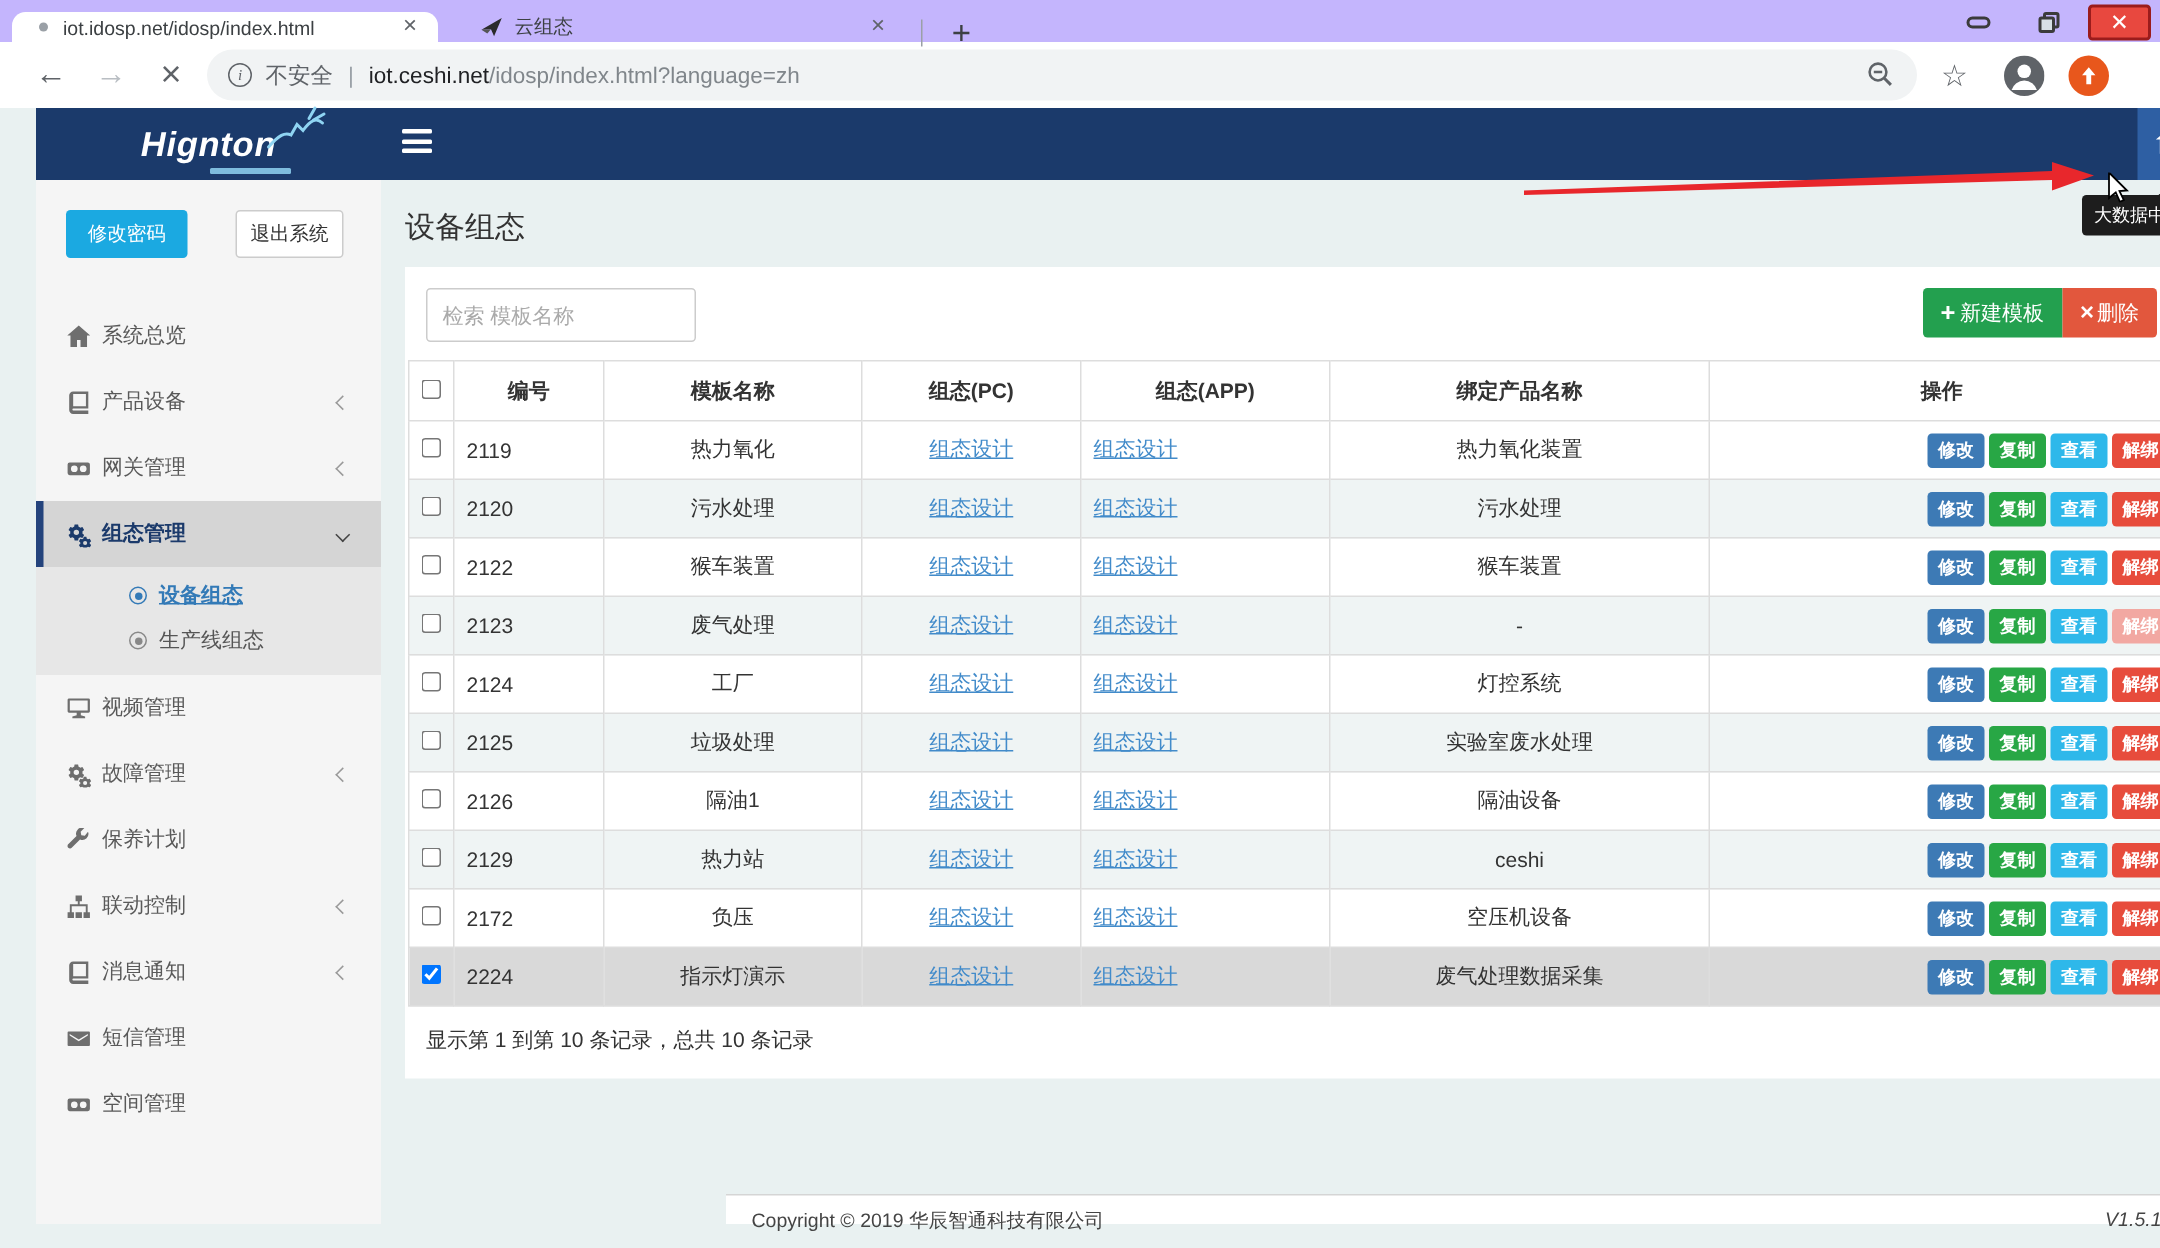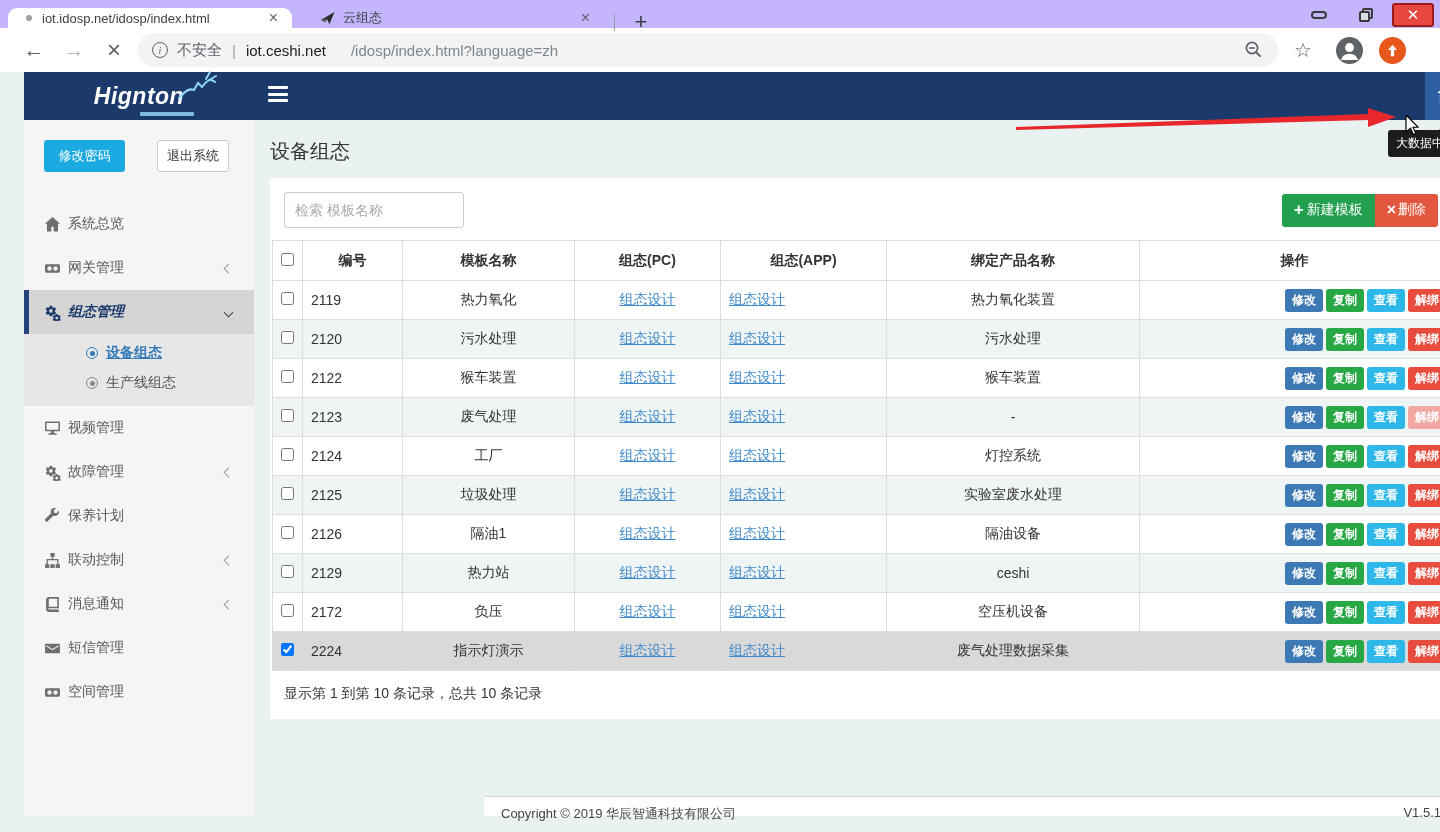--- a/index.html
+++ b/index.html
@@ -26,21 +26,21 @@
   .win-btn.close { width:42px; background:#e8483f; border:2px solid #9b1c1c; border-radius:3px; color:#fff; font-weight:bold; font-size:15px; }
 
   .toolbar { height:44px; background:#fff; display:flex; align-items:center; padding:0 14px 0 14px; }
   .nav-ico { width:40px; text-align:center; font-size:21px; color:#5f6368; flex:none; }
   .nav-ico.fwd { color:#b9bec3; }
   .omnibox { flex:1; max-width:1140px; height:34px; background:#f1f3f4; border-radius:17px; display:flex; align-items:center; padding:0 14px; margin-left:4px; font-size:15px; }
   .i-ico { width:16px; height:16px; border:1.6px solid #5f6368; border-radius:50%; color:#5f6368; font-size:10px; display:flex; align-items:center; justify-content:center; flex:none; font-style:italic; font-family:"Liberation Serif",serif; }
   .sec-label { color:#5f6368; margin:0 10px 0 9px; }
   .url-sep { color:#9aa0a6; margin-right:10px; font-weight:300; }
   .url-host { color:#202124; }
-  .url-path { color:#80868b;padding-left:25px; }
+  .url-path { color:#80868b; }
   .omni-zoom { margin-left:auto; display:flex; }
   .tb-star { font-size:20px; color:#5f6368; margin:0 8px 0 16px; }
   .tb-avatar { margin-left:16px; display:flex; }
   .tb-orange { margin:0 10px 0 16px; width:27px; height:27px; border-radius:50%; background:#e8571c; display:flex; align-items:center; justify-content:center; }
 
   
   .app-row { display:flex; height:744px; position:relative;margin-left:24px; }
   .sidebar { width:230px; background:#f5f5f5; flex:none; display:flex; flex-direction:column; }
   .brand { height:48px; background:#1b3a6b; display:flex; align-items:center; justify-content:center; flex:none; }
   .brand-logo { position:relative; font-style:italic; font-weight:bold; font-size:23px; color:#fff; letter-spacing:.5px; }
@@ -52,21 +52,21 @@
   .user-name { font-size:14px; font-weight:bold; color:#333; }
   .user-role { font-size:13px; color:#777; margin-top:7px; }
   .user-btns { margin:20px 0 0 20px; display:flex; }
   .btn-pwd { width:81px; height:32px; background:#1ba9e1; color:#fff; border:none; border-radius:3px; font-size:13px; }
   .btn-logout { width:72px; height:32px; background:#fff; color:#333; border:1px solid #ccc; border-radius:3px; font-size:13px; margin-left:32px; }
 
   .menu { margin-top:30px; }
   .menu-item { position:relative; height:44px; display:flex; align-items:center; padding-left:20px; font-size:14px; color:#595959; cursor:pointer; }
   .menu-item .mi-icon { width:17px; height:17px; color:#6e6e6e; margin-right:7px; flex:none; }
   .menu-item .mi-icon svg { width:100%; height:100%; fill:currentColor; }
-  .menu-item.active { background:#d5d5d5; color:#1b3a6b; font-weight:bold;font-style:italic; }
+  .menu-item.active { background:#d5d5d5; color:#1b3a6b; font-weight:bold; }
   .menu-item.active .mi-icon { color:#1b3a6b; }
   .menu-item.active::before { content:""; position:absolute; left:0; top:0; bottom:0; width:5px; background:#24437c; }
   .chev { width:7px; height:7px; margin-left:auto; margin-right:22px; border-left:1.5px solid #999; border-bottom:1.5px solid #999; flex:none; }
   .chev.left { transform:rotate(45deg); }
   .chev.down { transform:rotate(-45deg); border-color:#444; }
   .submenu { background:#e7e7e7; padding:4px 0 8px; }
   .submenu-item { height:30px; display:flex; align-items:center; padding-left:62px; font-size:14px; color:#555; cursor:pointer; }
   .dotc { width:12px; height:12px; border:1.5px solid #888; border-radius:50%; margin-right:8px; position:relative; flex:none; }
   .dotc::after { content:""; position:absolute; left:2.5px; top:2.5px; width:5px; height:5px; border-radius:50%; background:#888; }
   .dotc.blue { border-color:#337ab7; } .dotc.blue::after { background:#337ab7; }
@@ -74,21 +74,21 @@
 
   .main { flex:1; display:flex; flex-direction:column; position:relative; }
   .navbar { height:48px; background:#1b3a6b; position:relative; flex:none; }
   .hamburger { position:absolute; left:14px; top:14px; width:20px; cursor:pointer; }
   .hamburger i { display:block; height:3px; background:#fff; margin-bottom:3.5px; border-radius:1px; }
   .home-btn { position:absolute; right:0; top:0; width:42px; height:48px; background:#2e5fa3; display:flex; align-items:center; justify-content:center; cursor:pointer; }
 
   .content { flex:1; padding:18px 15px 0 16px; }
   .page-title { font-size:20px; color:#333; margin-bottom:13px; }
   .card { background:#fff; padding:14px 2px 1px; }
-  .card-toolbar { display:flex; align-items:center; margin:0 12px 12px; }
+  .card-toolbar { display:flex; align-items:flex-start; margin:0 12px 12px; }
   .search-input { width:180px; height:36px; border:1px solid #ccc; border-radius:3px; padding:0 10px; font-size:14px; color:#333; }
   .search-input::placeholder { color:#aaa; }
   .btn-group { margin-left:auto; display:flex; }
   .btn-new, .btn-del { height:33px; border:none; color:#fff; font-size:14px; padding:0 12px; display:flex; align-items:center; cursor:pointer; }
   .btn-new { background:#23a04f; border-radius:3px 0 0 3px; }
   .btn-del { background:#e2573d; border-radius:0 3px 3px 0; }
   .bt-plus { font-size:17px; font-weight:bold; margin-right:3px; }
   .bt-x { font-size:16px; font-weight:bold; margin-right:2px; }
 
   table.grid { width:1177px; margin:0 auto; border-collapse:collapse; table-layout:fixed; font-size:14px; color:#333; }
@@ -103,21 +103,21 @@
   a.lnk { color:#428bca; text-decoration:underline; }
   .abtn { display:inline-block; color:#fff; font-size:12px; font-weight:bold; padding:3px 7px; border-radius:3px; margin-right:3px; cursor:pointer; }
   .abtn.act-edit { background:#3d7ab5; }
   .abtn.act-copy { background:#28a745; }
   .abtn.act-view { background:#2eb8ea; }
   .abtn.act-unbind { background:#e74c3c; }
   .abtn.act-unbind.disabled { background:#f2a8a2; }
   .record-info { padding:14px 12px 15px; font-size:14px; color:#333; }
 
   .page-footer { position:absolute; left:230px; right:0; bottom:0; height:20px; background:#fff; border-top:1px solid #d5d5d5; padding:8px 26px 0 17px; font-size:13px; color:#444; display:flex; }
-  .page-footer .ver { margin-left:auto; }
+  .page-footer .ver { margin-left:auto;font-style:italic; }
 
   
   .anno-arrow { position:absolute; left:1016px; top:106px; z-index:40; pointer-events:none; }
   .cursor { position:absolute; left:1405px; top:115px; z-index:60; pointer-events:none; }
   .tooltip { position:absolute; right:3px; top:58px; z-index:50; background:#1d1d1d; color:#fff; font-size:12px; padding:5px 8px; border-radius:3px; }
   .tooltip::before { content:""; position:absolute; top:-5px; right:15px; border-left:5px solid transparent; border-right:5px solid transparent; border-bottom:5px solid #1d1d1d; }
 </style>
 </head>
 <body>
 
@@ -205,20 +205,27 @@
       <button class="btn-pwd">修改密码</button>
       <button class="btn-logout">退出系统</button>
     </div>
 
     <div class="menu">
         <div class="menu-item">
           <span class="mi-icon"><svg viewBox="0 0 16 16">
               <path d="M8 1L.8 7.2h2v7.3h4.1V10h2.2v4.5h4.1V7.2h2z"></path>
             </svg></span>
           <span class="mi-label">系统总览</span>
+        </div>
+        <div class="menu-item">
+          <span class="mi-icon"><svg viewBox="0 0 16 16">
+              <path d="M4.5 1C3.1 1 2 2.1 2 3.5v9C2 13.9 3.1 15 4.5 15H14v-2.2H4.6a.6.6 0 010-1.2H14V1H4.5zM4.5 2.5H12.5V10.2H4.5z" fill-rule="evenodd"></path>
+            </svg></span>
+          <span class="mi-label">产品设备</span>
+          <span class="chev left"></span>
         </div>
         <div class="menu-item">
           <span class="mi-icon"><svg viewBox="0 0 16 16">
               <path fill-rule="evenodd" d="M2.3 4h11.4A1.3 1.3 0 0115 5.3v5.4A1.3 1.3 0 0113.7 12H2.3A1.3 1.3 0 011 10.7V5.3A1.3 1.3 0 012.3 4zm2.9 6.1a2.1 2.1 0 100-4.2 2.1 2.1 0 000 4.2zm5.6 0a2.1 2.1 0 100-4.2 2.1 2.1 0 000 4.2z"></path>
             </svg></span>
           <span class="mi-label">网关管理</span>
           <span class="chev left"></span>
         </div>
         <div class="menu-item active">
           <span class="mi-icon"><svg viewBox="0 0 16 16">

